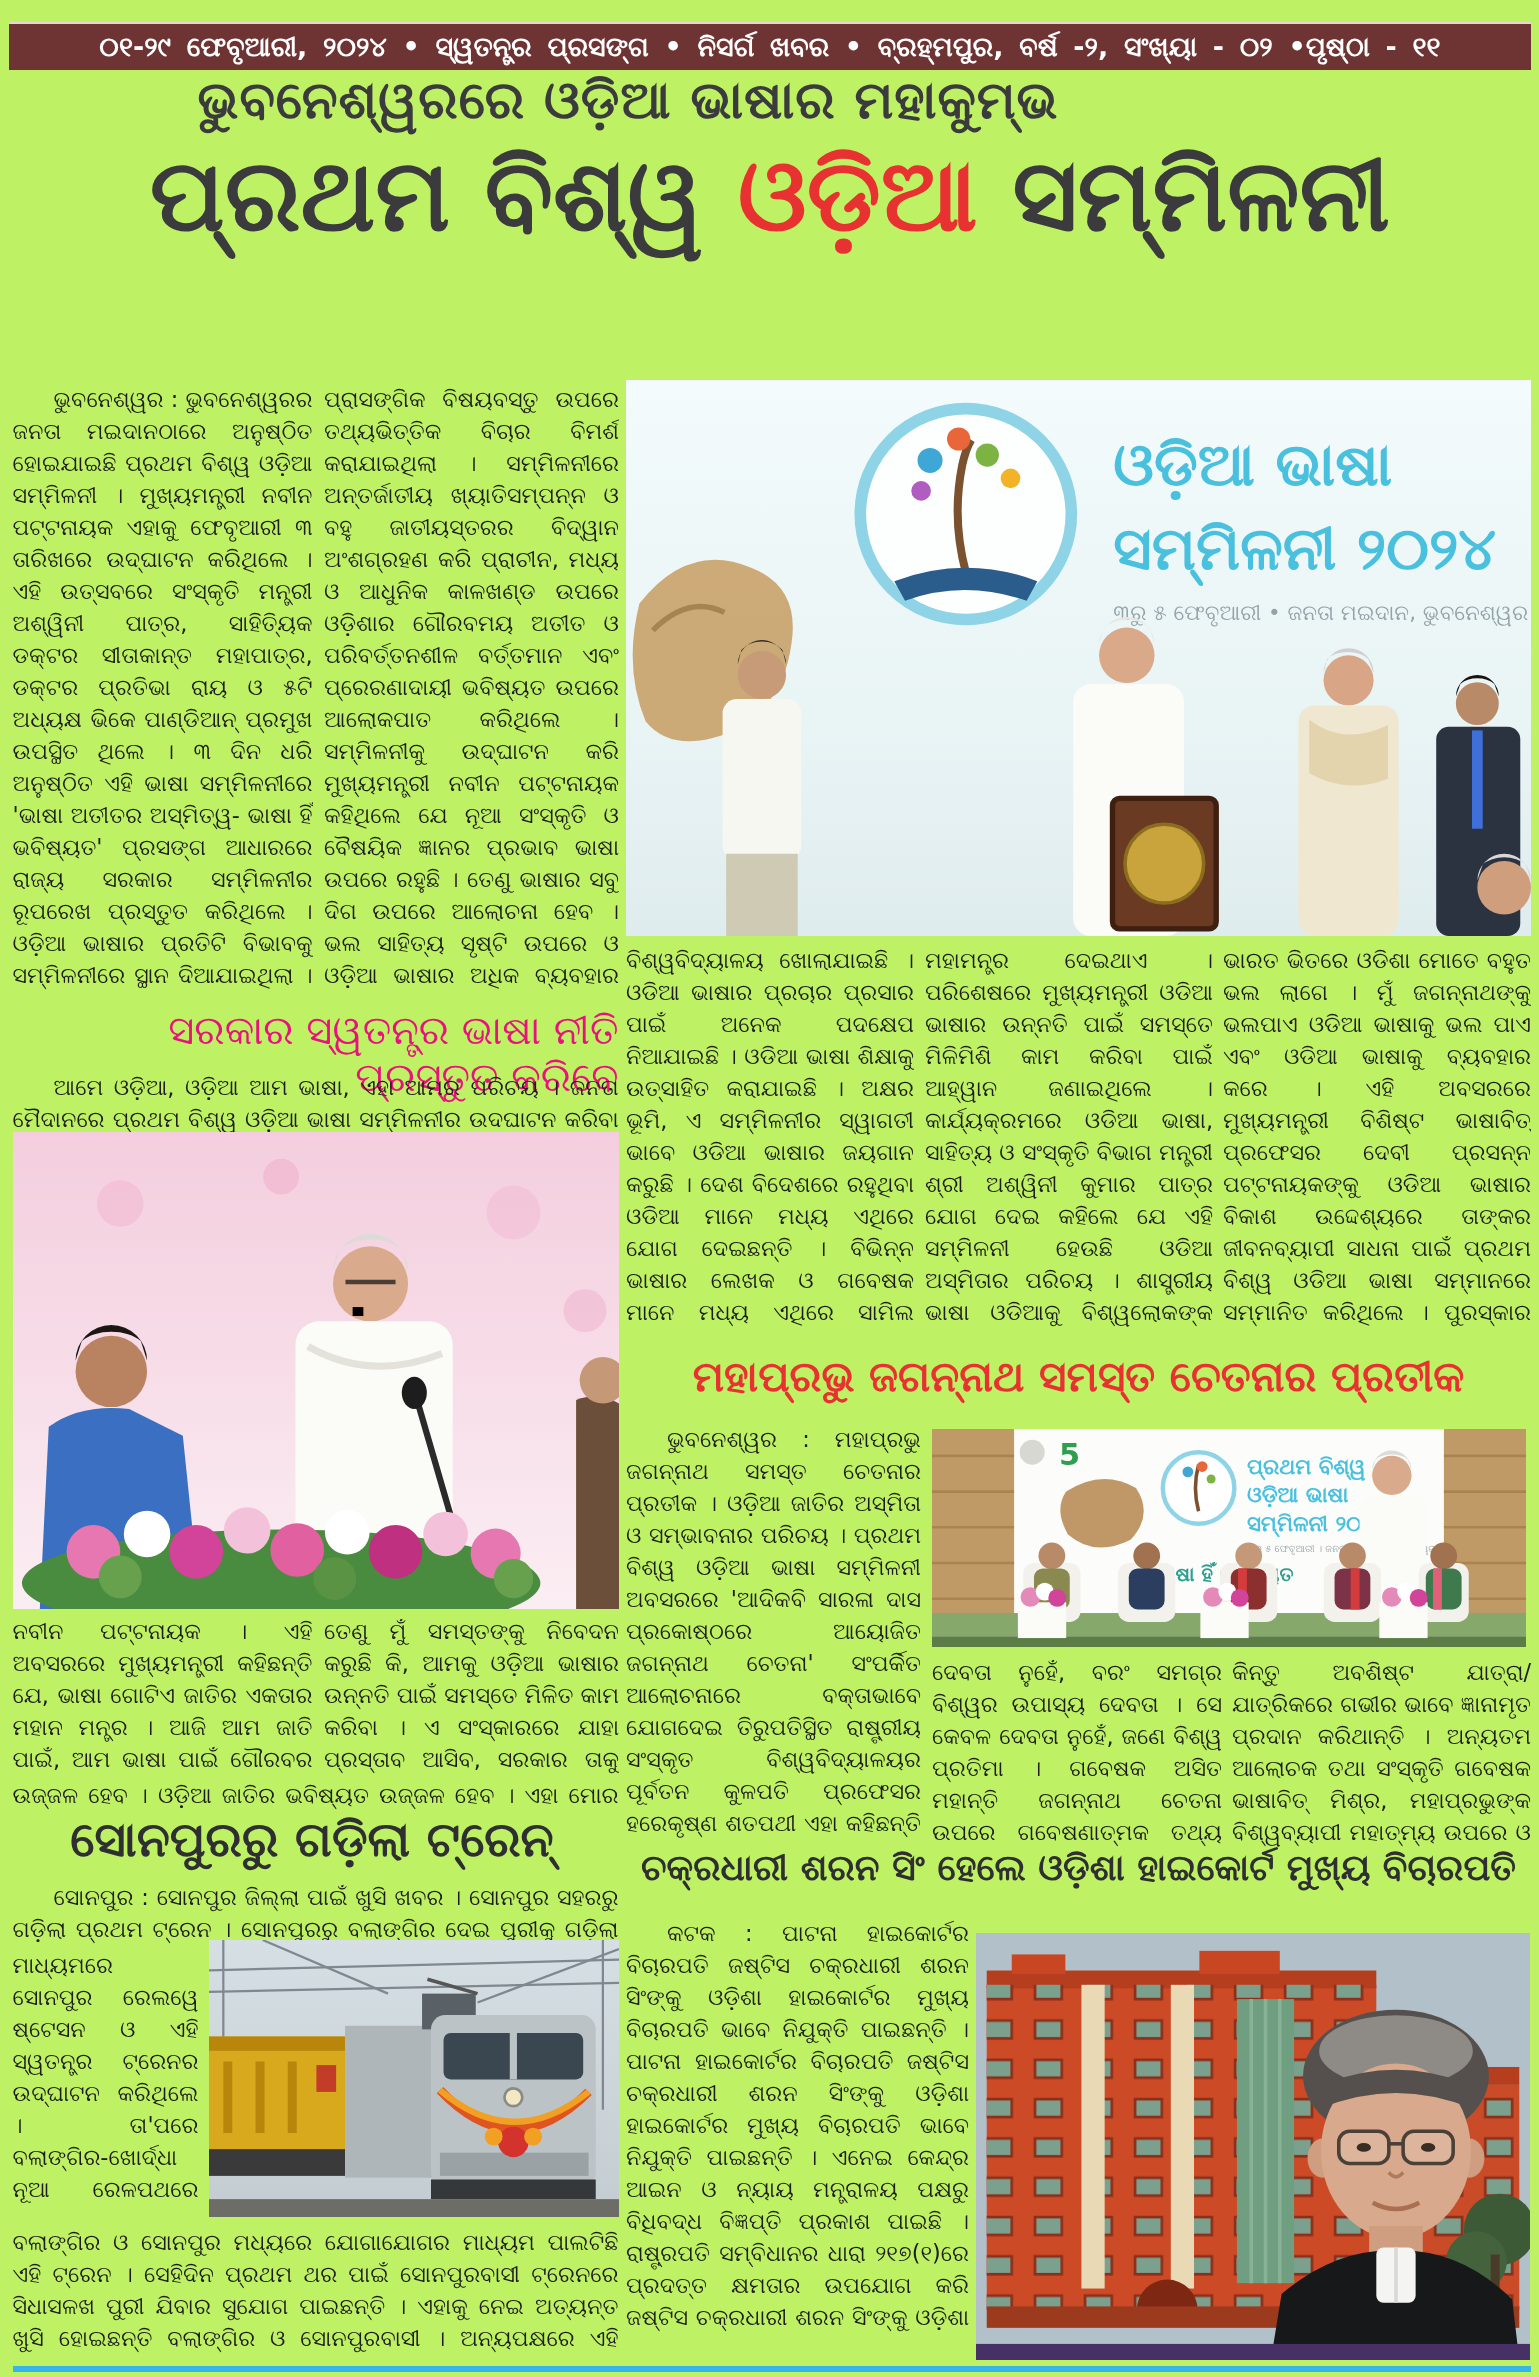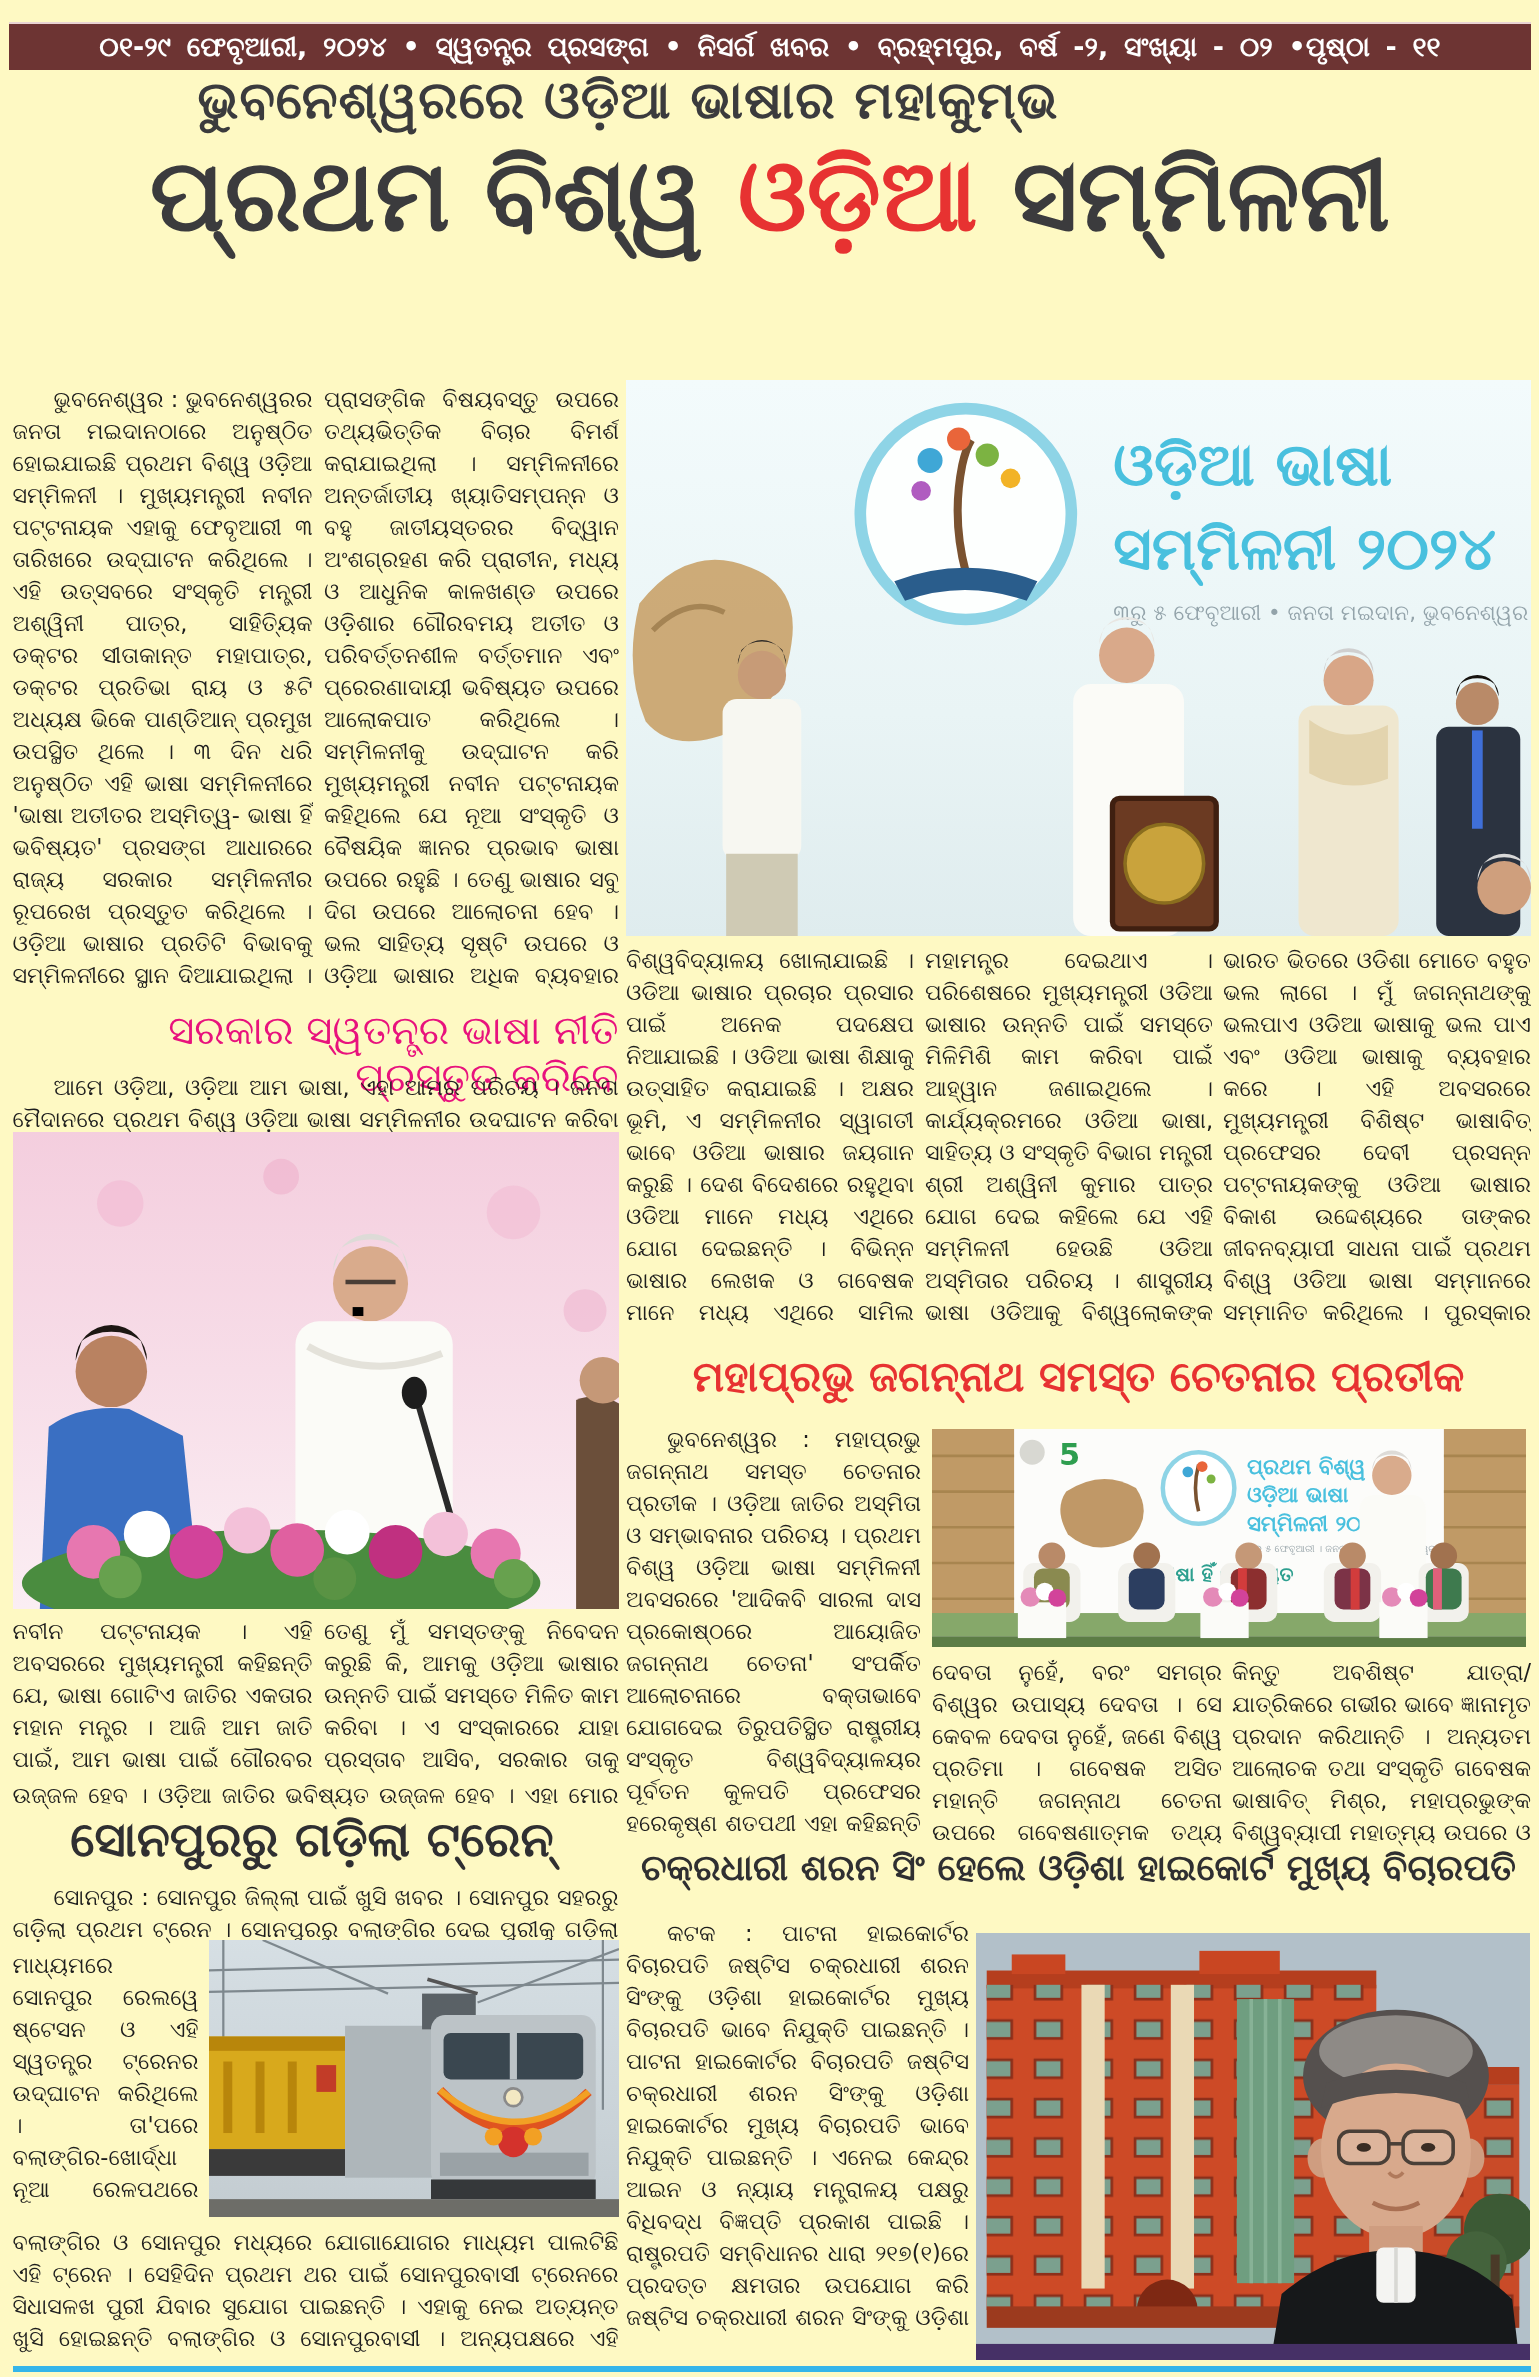--- a/index.html
+++ b/index.html
@@ -1,17 +1,17 @@
 <!DOCTYPE html>
 <html lang="or" style="font-size:14.3px"><head>
 <meta charset="utf-8">
 <style>
   html,body{margin:0;padding:0;background:#ffffff;}
   .page{
-    position:relative;width:1540px;height:2377px;background:#fef9c3;
+    position:relative;width:1540px;height:2377px;background:#bef264;
     font-family:"DejaVu Sans","Liberation Sans",sans-serif;color:#1c1c1c;overflow:hidden;
   }
   .abs{position:absolute;}
   
   .topbar{
     left:9px;top:21.5px;width:1522px;height:46px;background:#6d3433;
     display:flex;align-items:center;justify-content:center;
     color:#ffffff;font-size:27px;font-weight:bold;word-spacing:6.3px;white-space:nowrap;
     border-top:2.7px solid #e9d3d3;
   }

